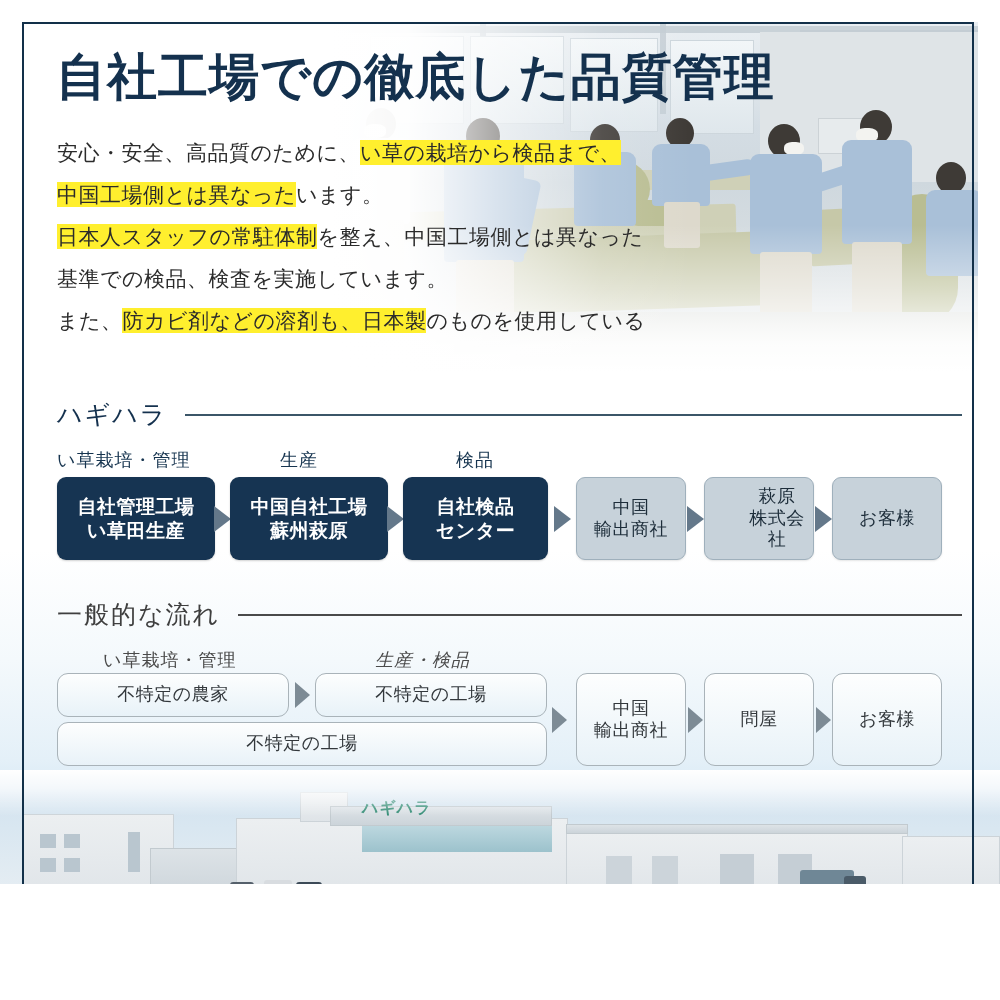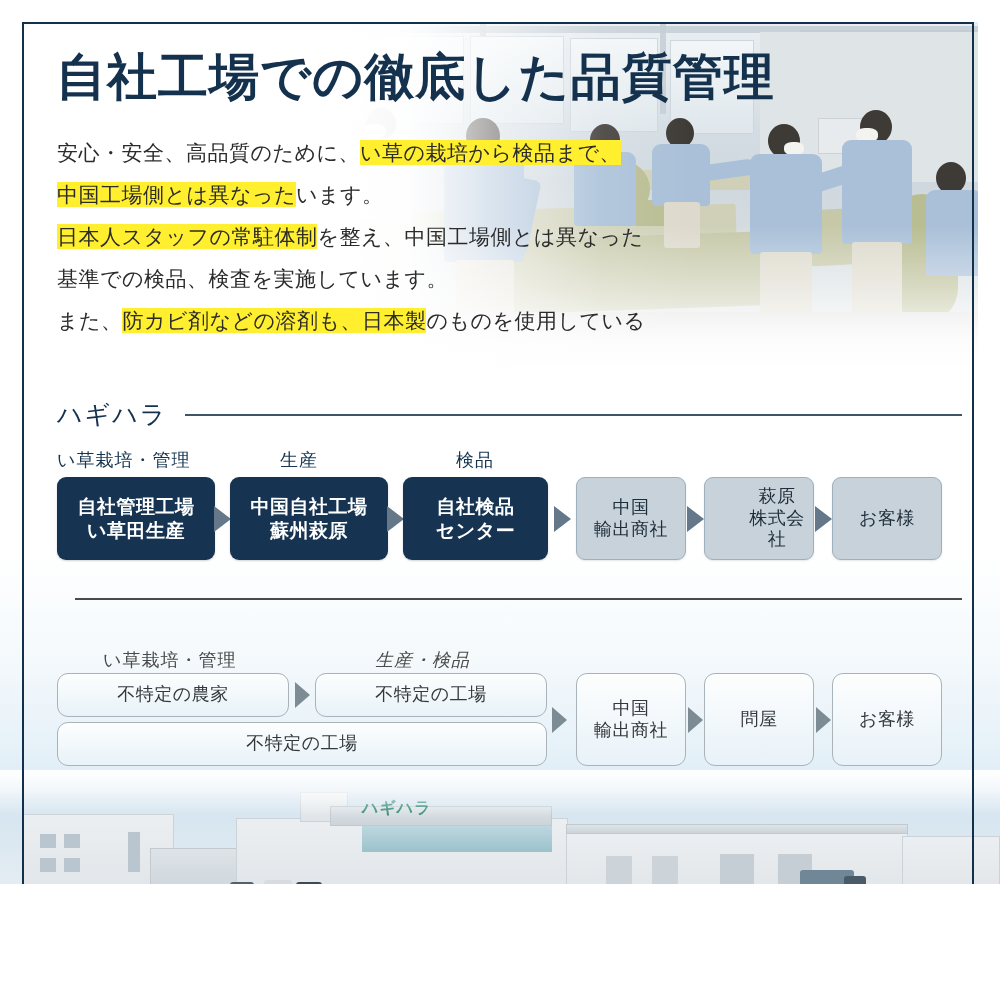--- a/index.html
+++ b/index.html
@@ -282,20 +282,21 @@
       <div class="fbox navy" style="left: 403px; top: 477px; width: 145px; height: 83px;">自社検品<br>センター</div>
       <div class="arrow dark" style="left: 553.5px; top: 505.5px;"></div>
       <div class="fbox steel" style="left: 576px; top: 477px; width: 110px; height: 83px;">中国<br>輸出商社</div>
       <div class="arrow dark" style="left: 686.5px; top: 505.5px;"></div>
       <div class="fbox steel" style="left: 704px; top: 477px; width: 110px; height: 83px; padding-left: 36px;">萩原<br>株式会社</div>
       <div class="arrow dark" style="left: 814.5px; top: 505.5px;"></div>
       <div class="fbox steel" style="left: 832px; top: 477px; width: 110px; height: 83px;">お客様</div>
     </div>
 
   <div class="sec" style="left:57px;top:598px;">
+    <span class="sec-title gray">一般的な流れ</span>
     <span class="sec-rule gray"></span>
   </div>
 
   <div class="flabel gray" style="left:103px;top:648px;">い草栽培・管理</div>
   <div class="flabel gray" style="left:375px;top:648px;font-style:italic;">生産・検品</div>
 
   <div id="general-flow-boxes">
       <div class="fbox pale" style="left: 57px; top: 673px; width: 232px; height: 44px;">不特定の農家</div>
       <div class="fbox pale" style="left: 315px; top: 673px; width: 232px; height: 44px;">不特定の工場</div>
       <div class="arrow soft" style="left: 294.5px; top: 682px;"></div>

